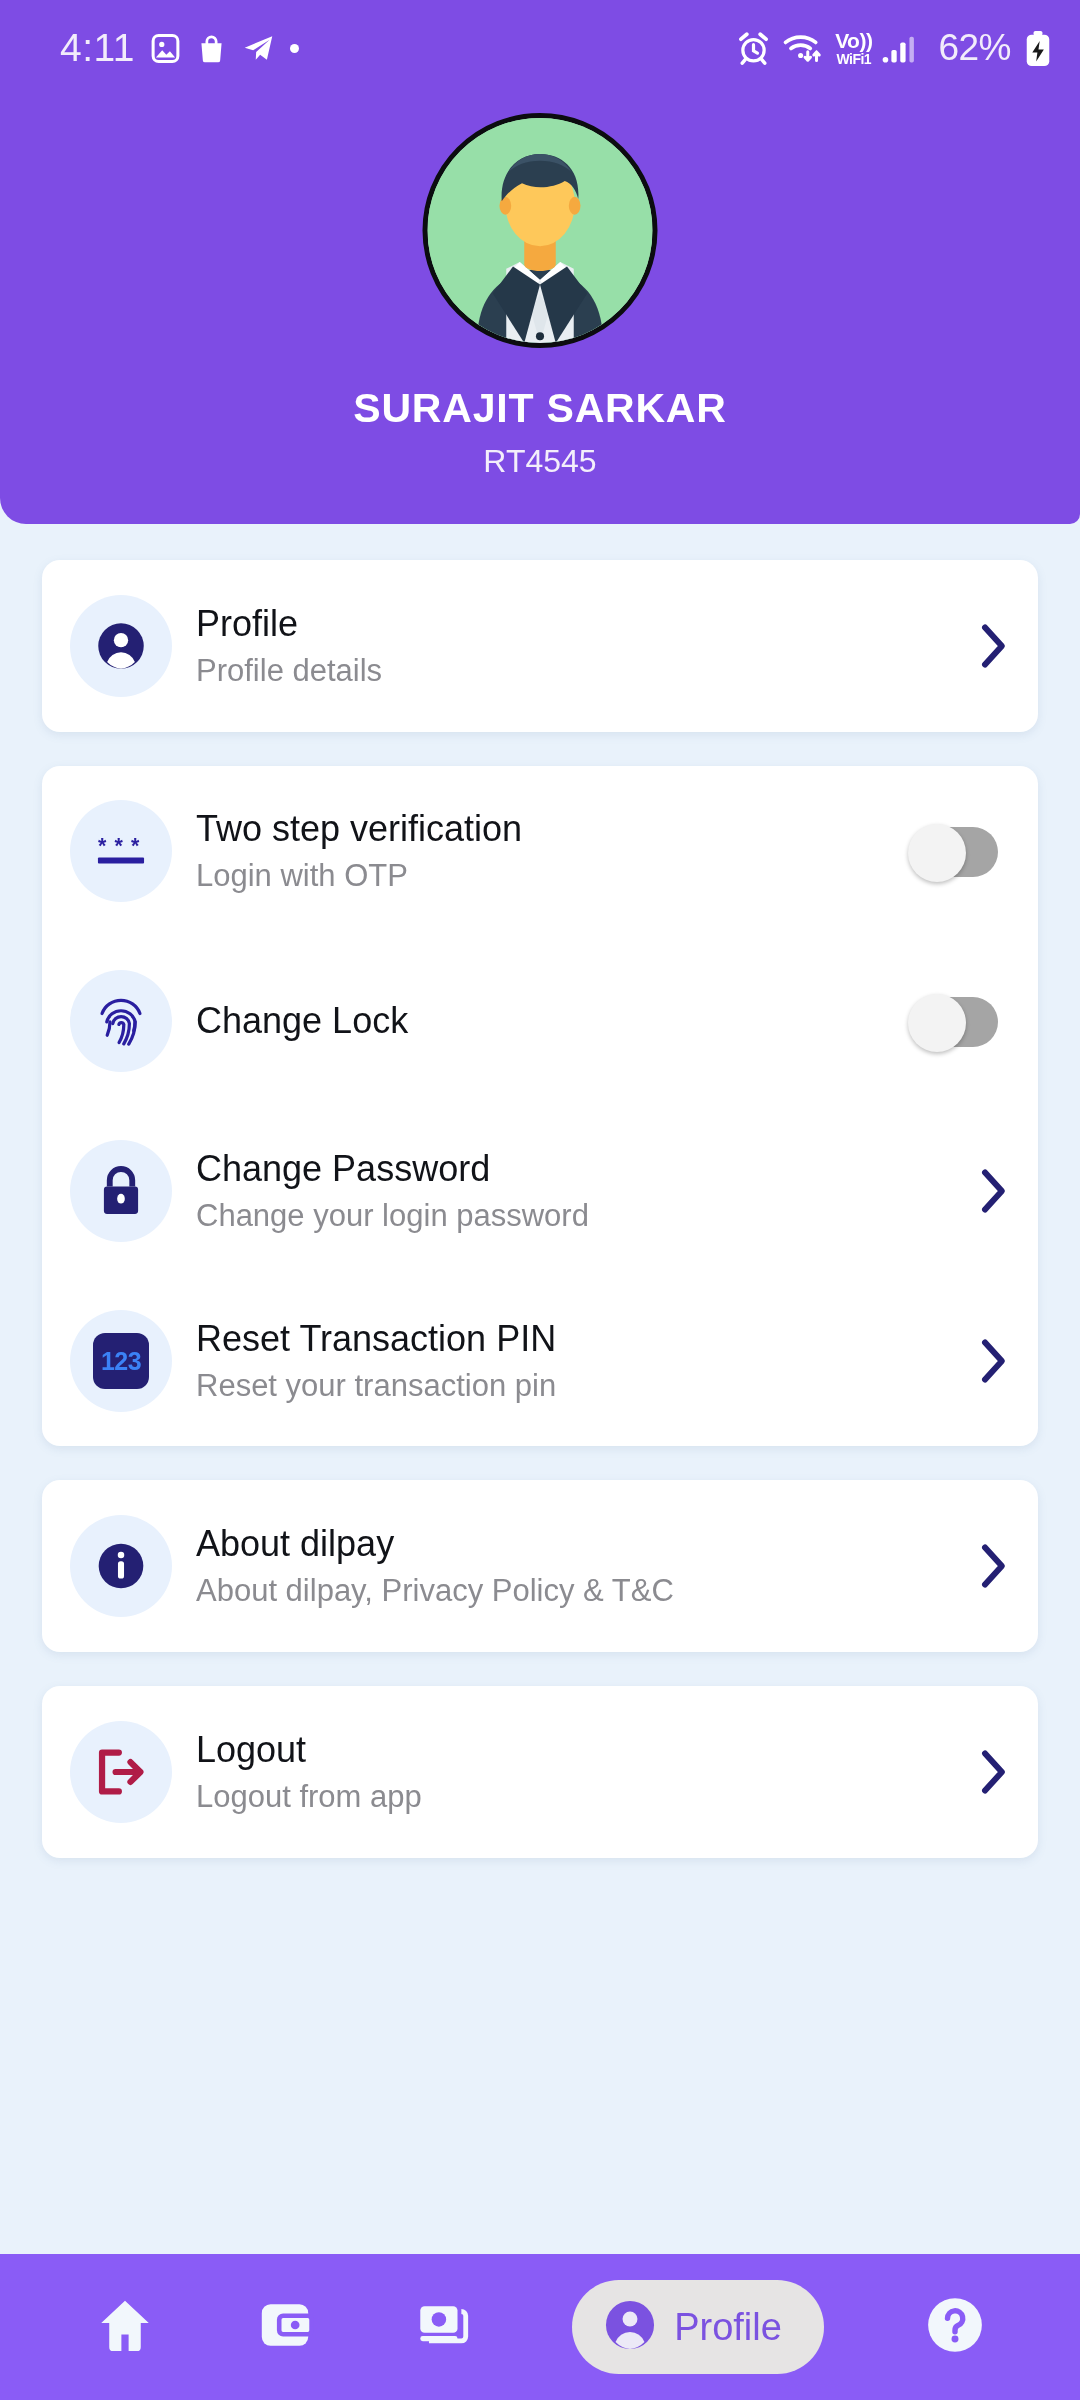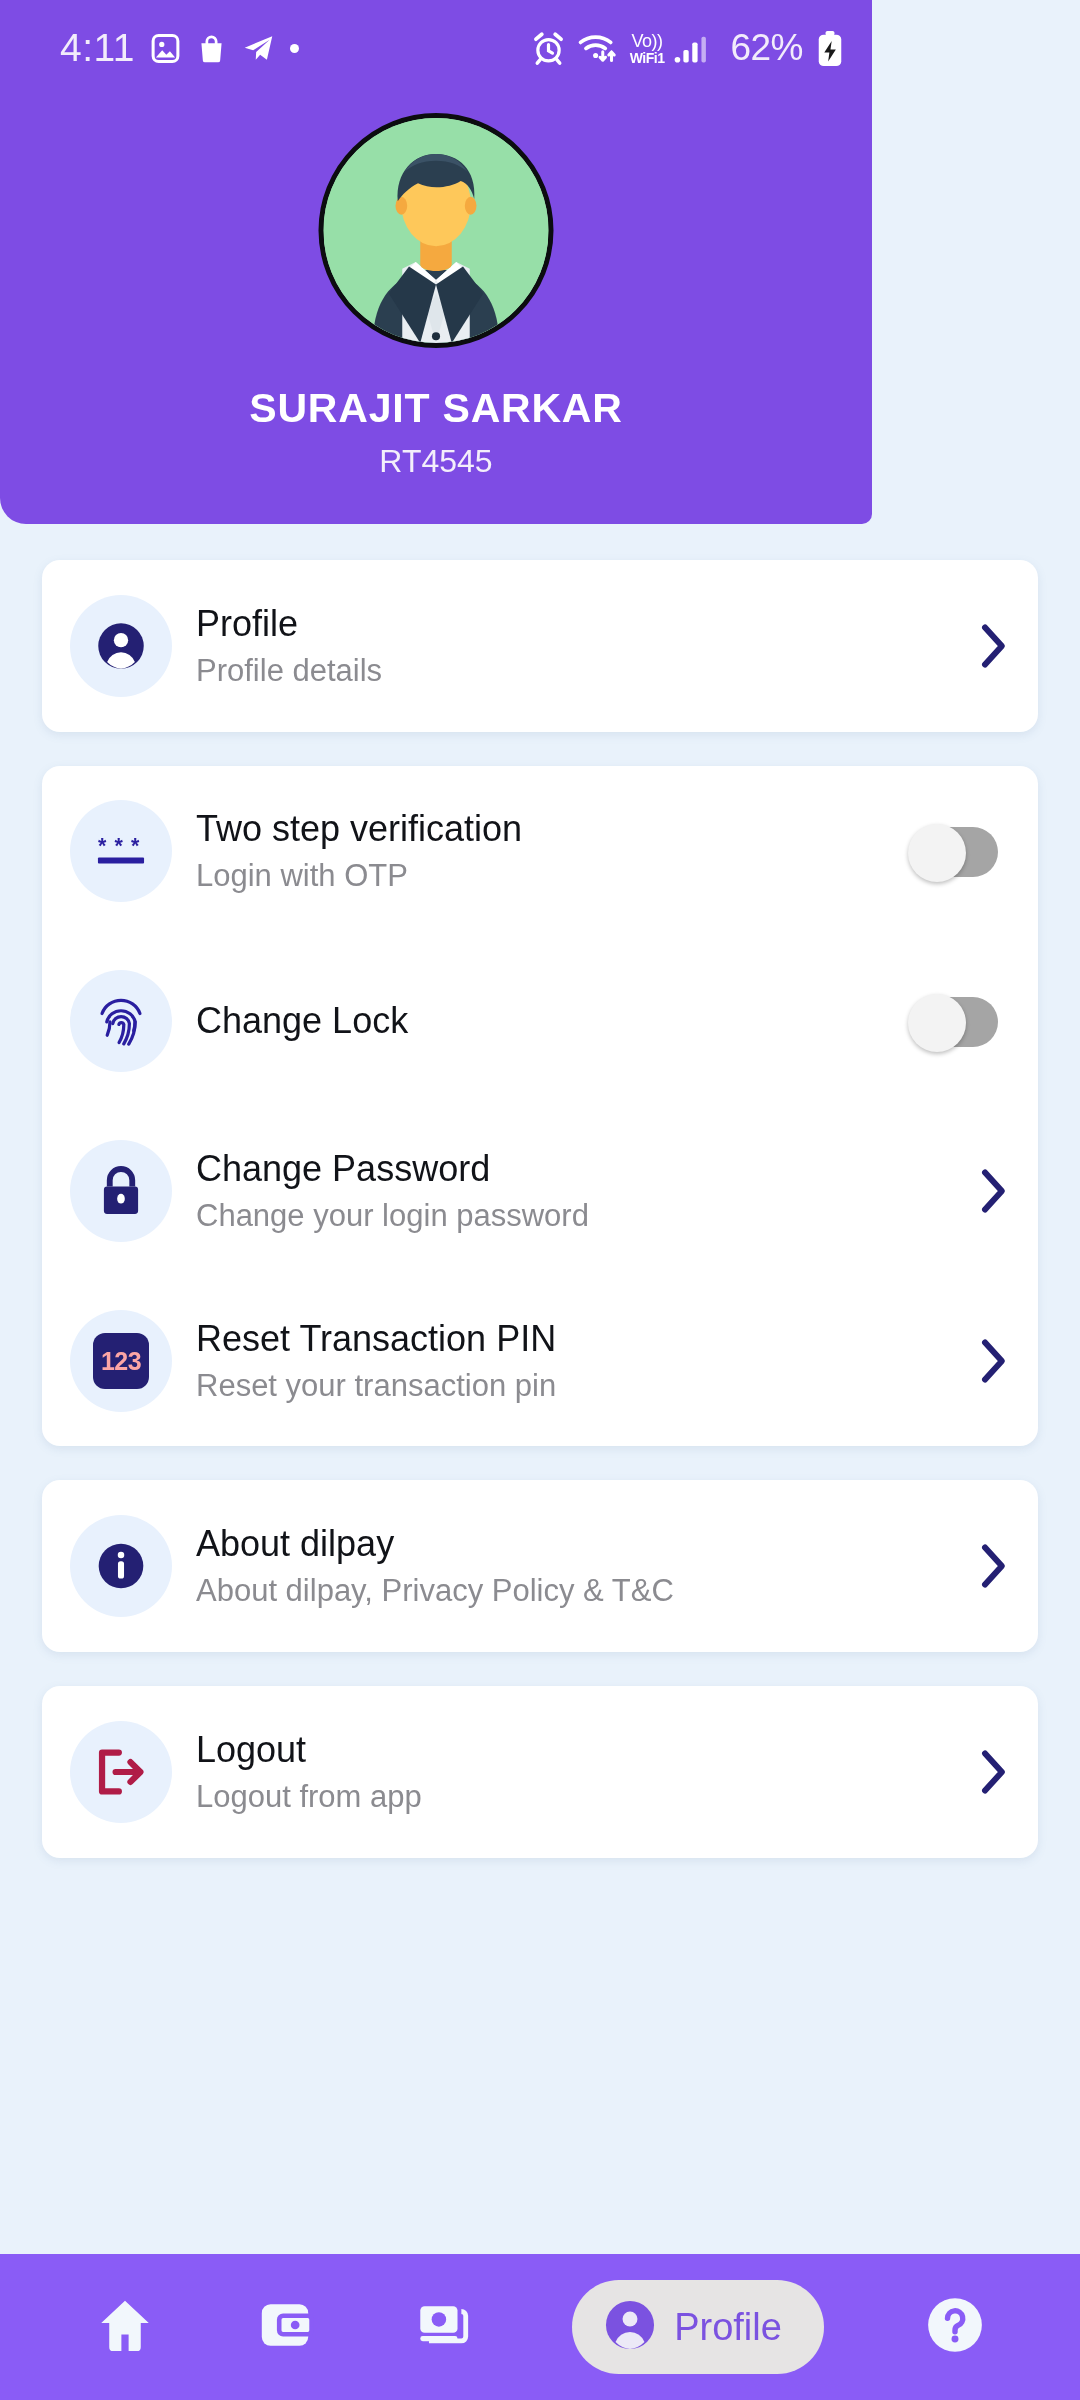--- a/index.html
+++ b/index.html
@@ -17,21 +17,21 @@
     width: 1080px;
     height: 2400px;
     background: #e9f2fb;
     display: flex;
     flex-direction: column;
   }
 
   
   .header {
     position: relative;
-    width: 872px;
+    width: 1080px;
     height: 524px;
     background: #7e4ce4;
     border-bottom-left-radius: 26px;
     border-bottom-right-radius: 10px;
     flex: none;
   }
 
   .statusbar {
     position: absolute;
     top: 0; left: 0; right: 0;
@@ -57,21 +57,21 @@
     width: 9px; height: 9px; border-radius: 50%;
     background: #ffffff; display: inline-block;
   }
 
   .volte {
     display: flex; flex-direction: column;
     align-items: center; justify-content: center;
     line-height: 1; color: #fff;
     margin-right: -2px;
   }
-  .volte .v1 { font-size: 18px; font-weight: 400; letter-spacing: -0.5px; }
+  .volte .v1 { font-size: 21px; font-weight: 700; letter-spacing: -0.5px; }
   .volte .v2 { font-size: 14px; font-weight: 700; letter-spacing: -0.5px; margin-top: 1px; }
 
   .battery-pct {
     font-size: 37px; color: #f2ecfb; letter-spacing: -0.5px;
     margin: 0 2px 0 6px;
   }
 
   
   .avatar-wrap {
     position: absolute;
@@ -172,21 +172,21 @@
     width: 58px; height: 58px;
     border-radius: 50%;
     background: #f3f3f3;
     box-shadow: 0 2px 4px rgba(0,0,0,0.25);
   }
 
   .pin-badge {
     width: 56px; height: 56px;
     border-radius: 12px;
     background: #242073;
-    color: #fca5a5;
+    color: #3b82f6;
     display: flex; align-items: center; justify-content: center;
     font-size: 25px; font-weight: 700;
     letter-spacing: -0.5px;
   }
 
   
   .bottomnav {
     flex: none;
     height: 146px;
     background: #8a5cf6;

